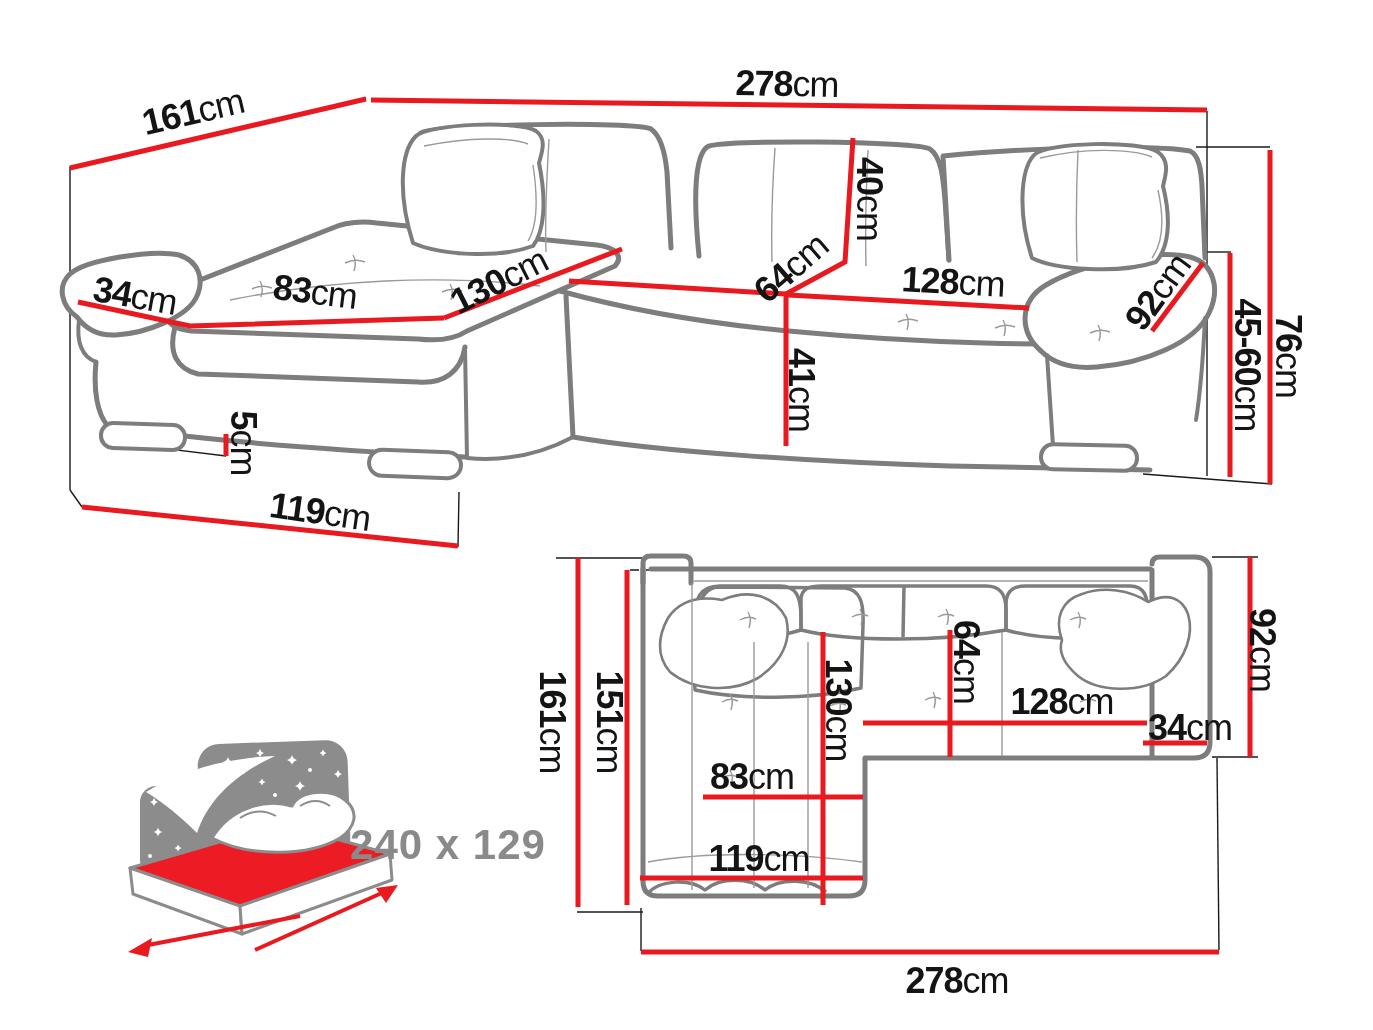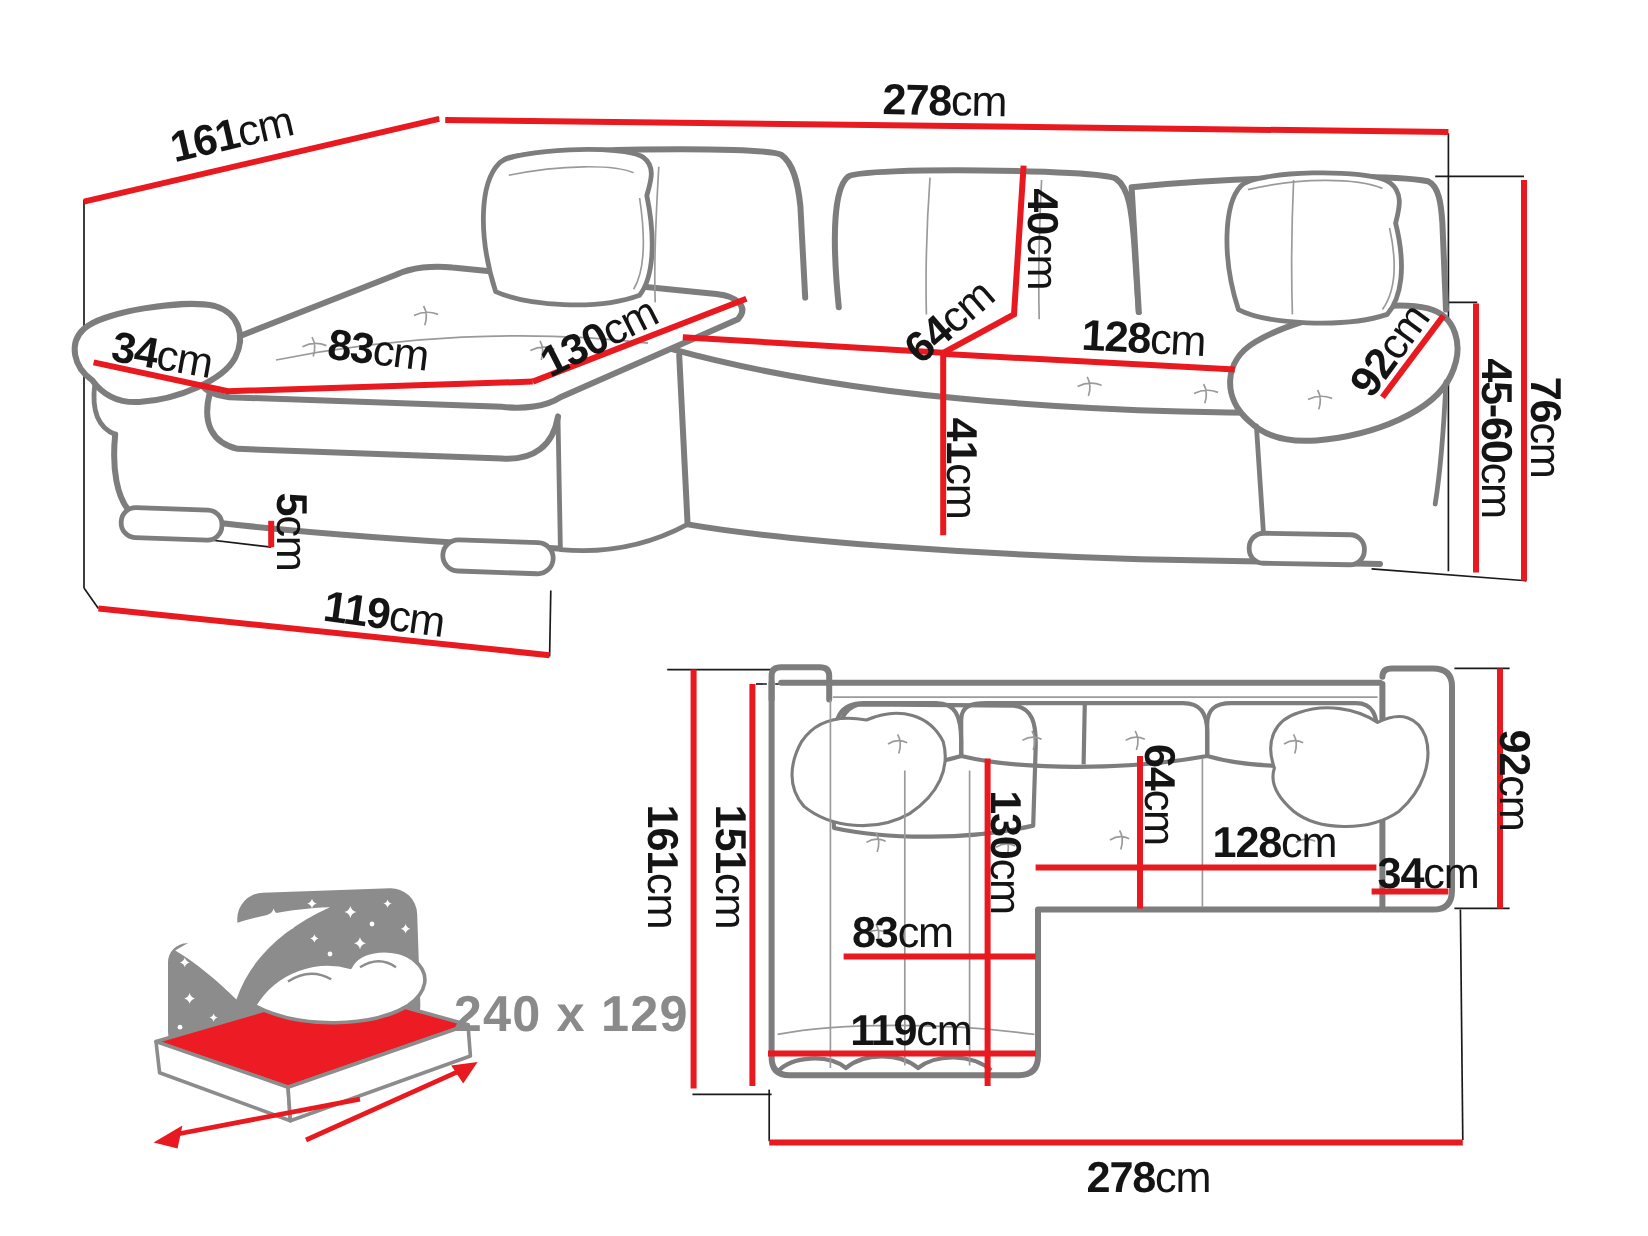--- a/index.html
+++ b/index.html
@@ -225,15 +225,15 @@
 <div class="dim" style="left:609px;top:722px;--rot:90deg"><span class="v">151</span><span class="u">cm</span></div>
 <div class="dim" style="left:838px;top:710px;--rot:90deg"><span class="v">130</span><span class="u">cm</span></div>
 <div class="dim" style="left:966px;top:662px;--rot:90deg"><span class="v">64</span><span class="u">cm</span></div>
 <div class="dim" style="left:752px;top:777px"><span class="v">83</span><span class="u">cm</span></div>
 <div class="dim" style="left:759px;top:859px"><span class="v">119</span><span class="u">cm</span></div>
 <div class="dim" style="left:1062px;top:702px"><span class="v">128</span><span class="u">cm</span></div>
 <div class="dim" style="left:1190px;top:728px"><span class="v">34</span><span class="u">cm</span></div>
 <div class="dim" style="left:1262px;top:650px;--rot:90deg"><span class="v">92</span><span class="u">cm</span></div>
 <div class="dim" style="left:957px;top:981px"><span class="v">278</span><span class="u">cm</span></div>
 
-<div class="bed-dim" style="left:476px;top:845px">240 x 129</div>
+<div class="bed-dim" style="left:448px;top:845px">240 x 129</div>
 
 </div>
 
 </body></html>

